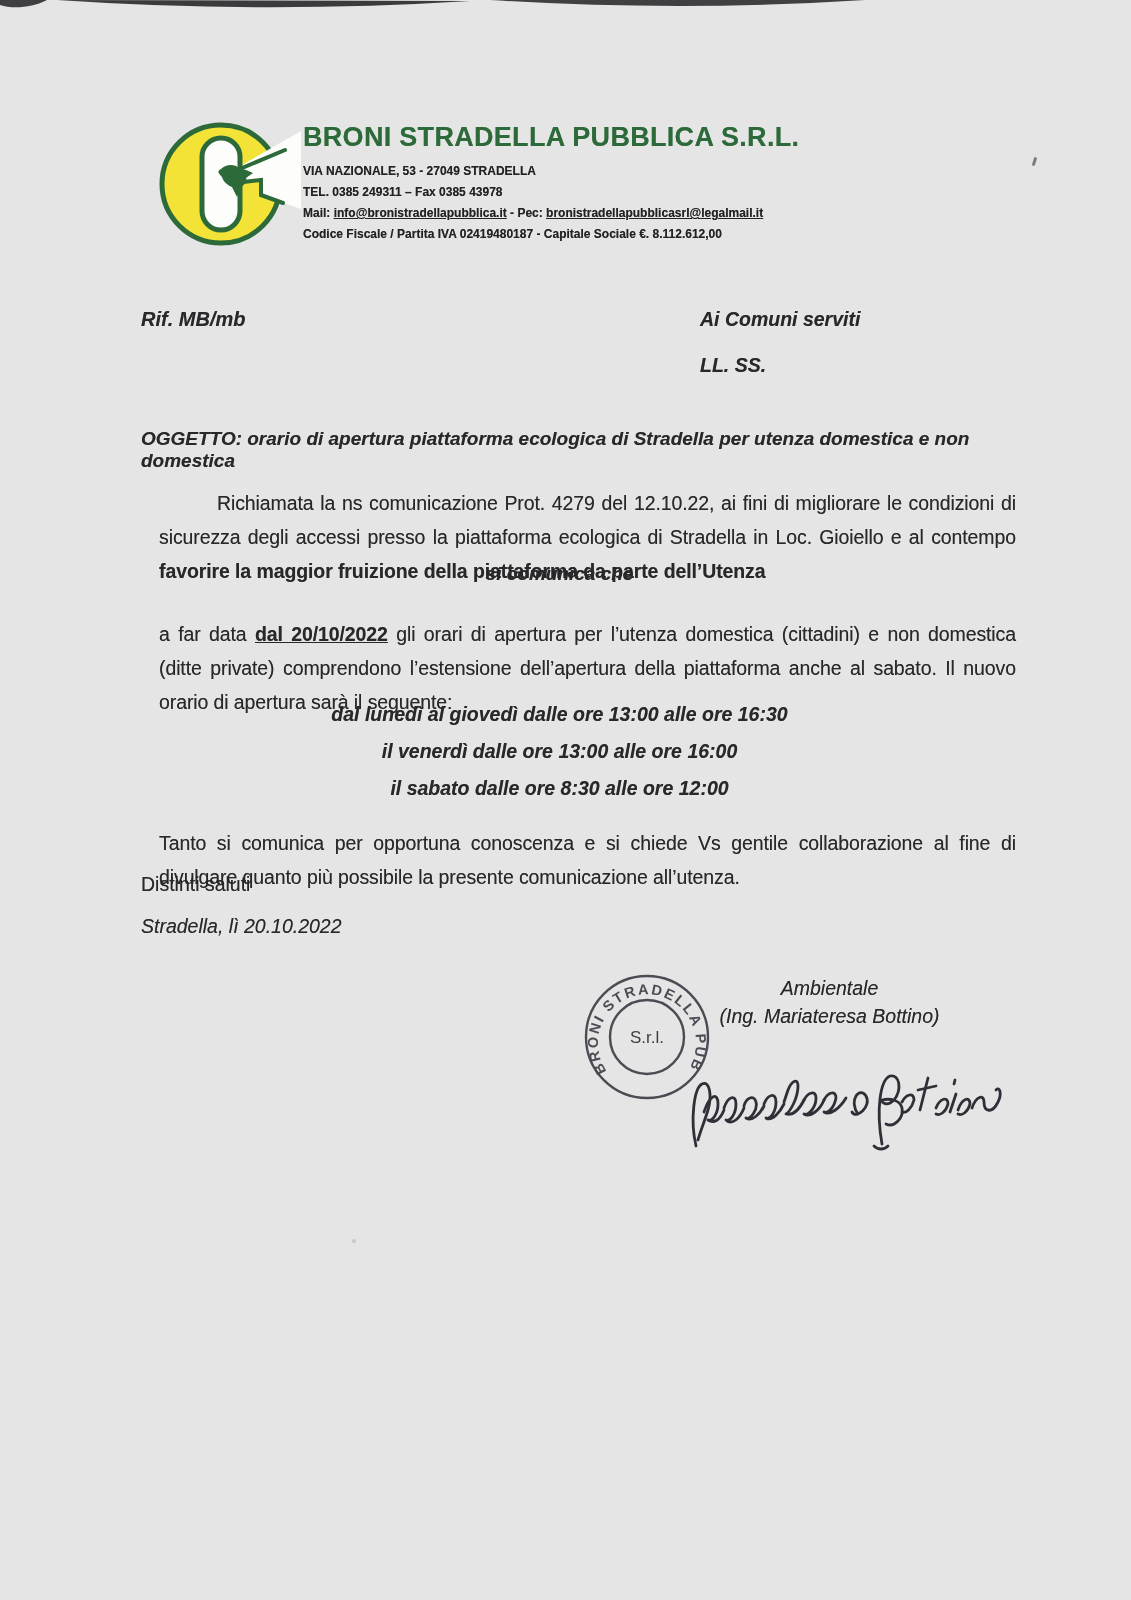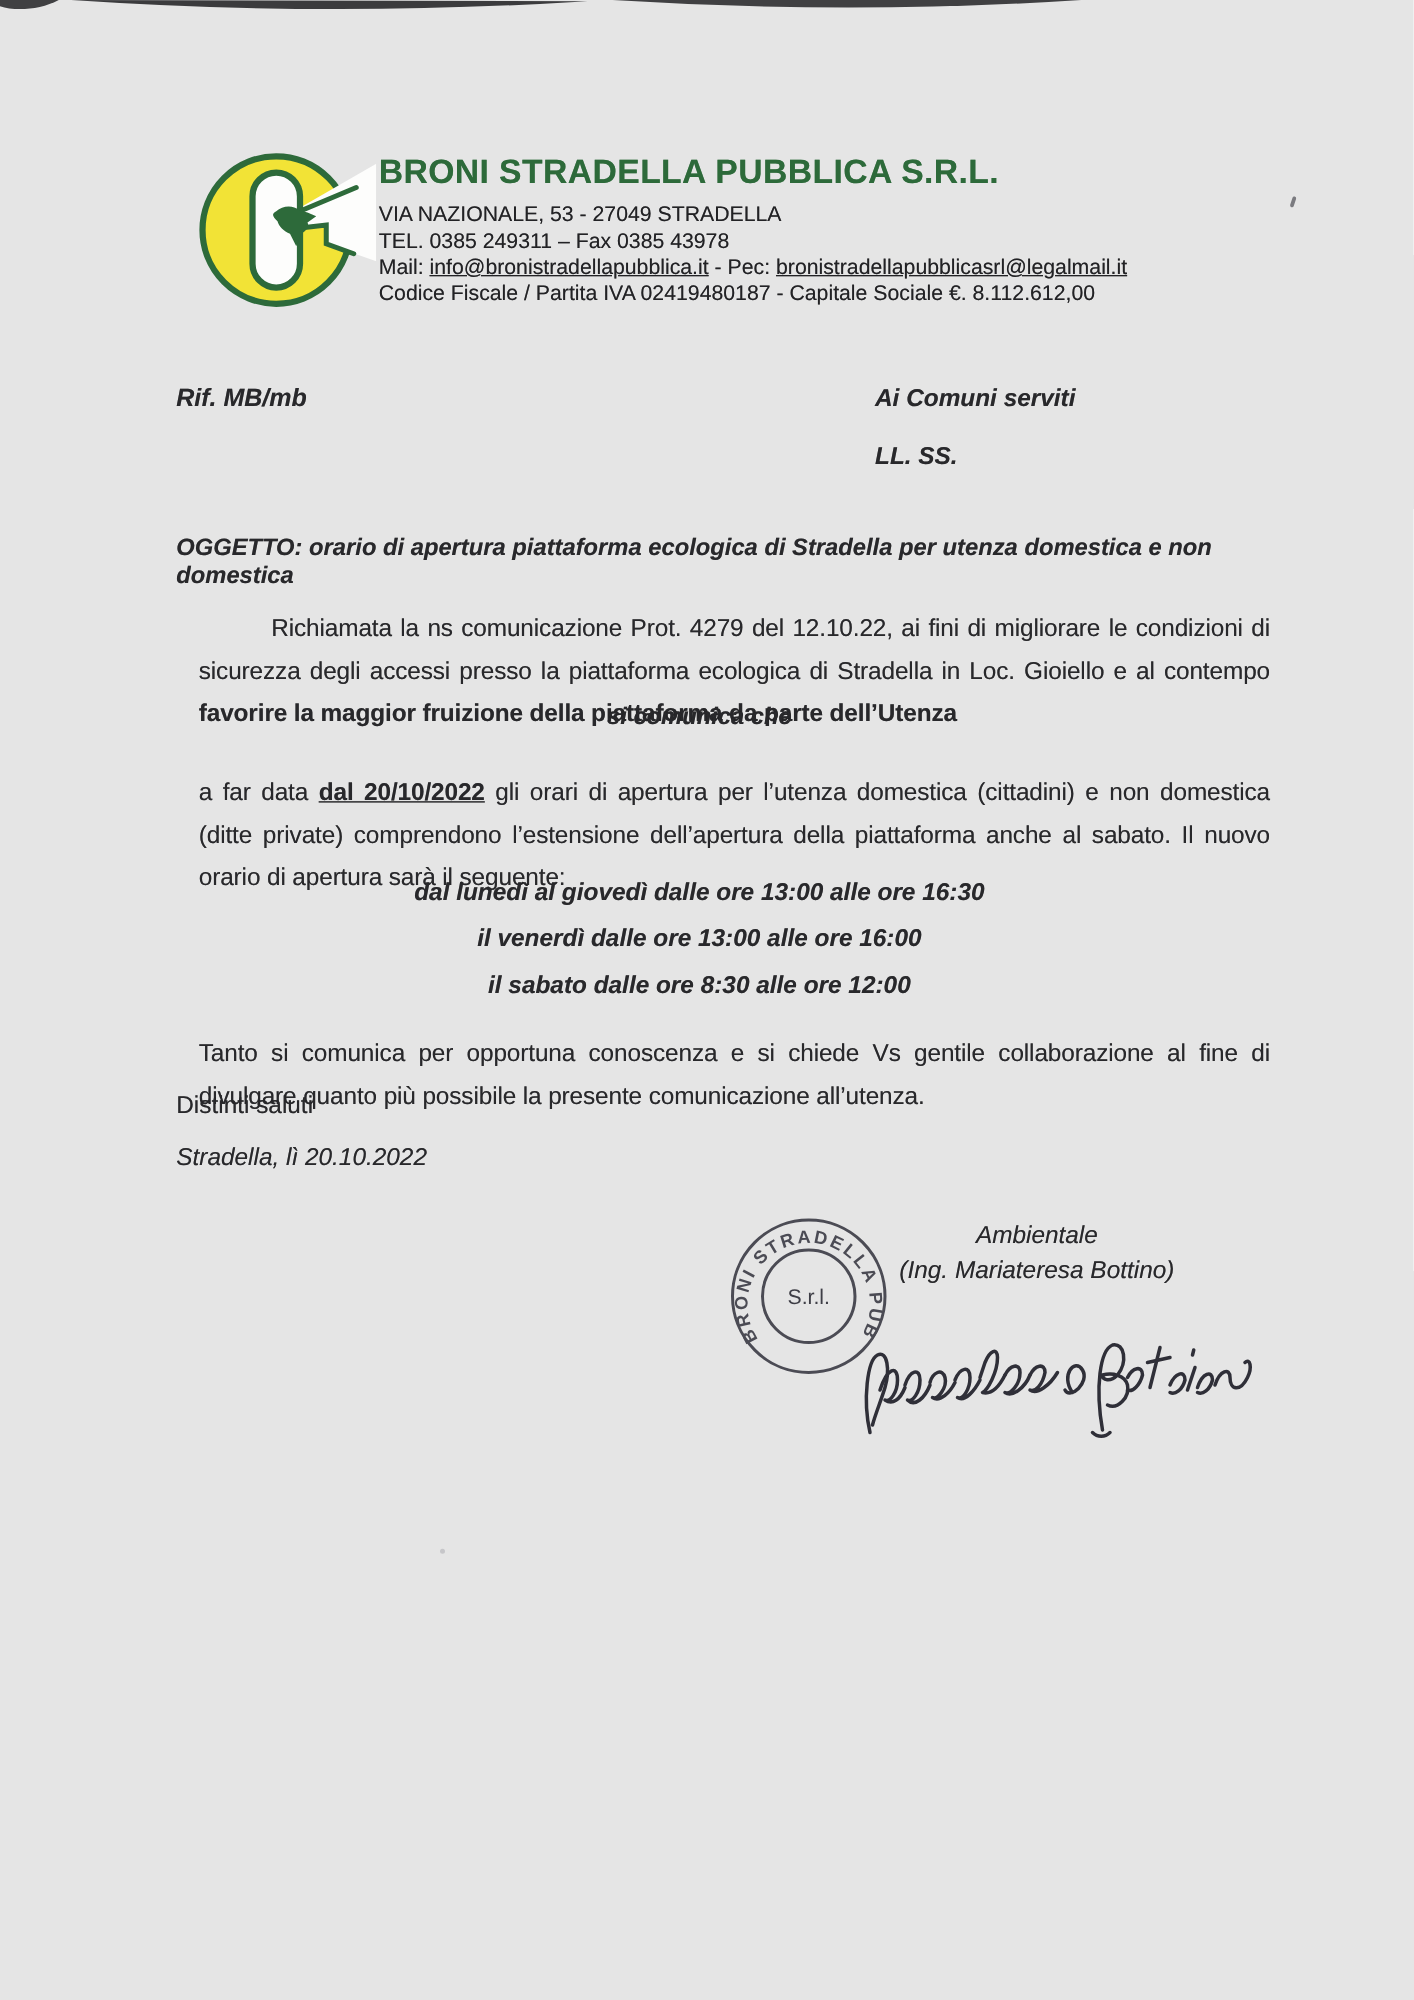--- a/index.html
+++ b/index.html
@@ -16,21 +16,21 @@
   .speck1 { position:absolute; left:1033px; top:157px; width:3px; height:9px;
             background:#55555c; transform:rotate(18deg); border-radius:2px; opacity:.75; }
   .speck2 { position:absolute; left:352px; top:1239px; width:4px; height:4px;
             background:#b9b9bd; border-radius:50%; opacity:.7; }
 
   
   .logo { position:absolute; left:149px; top:117px; }
   .header-info { position:absolute; left:303px; top:122px; width:620px; }
   .company-name { font-size:27px; font-weight:bold; color:#2d6a3a; letter-spacing:.3px;
                   margin:0 0 8px 0; text-shadow:0 0 .5px rgba(45,106,58,.6); }
-  .header-line { font-size:17px; font-weight:normal; line-height:21px; color:#222225;
+  .header-line { font-size:12px; font-weight:bold; line-height:21px; color:#222225;
                  text-shadow:0 0 .4px rgba(0,0,0,.45); }
   .header-line .u { text-decoration:underline; }
 
   
   .txt { text-shadow:0 0 .4px rgba(0,0,0,.4); }
   .ref { position:absolute; left:141px; top:308px; font-size:20px; font-weight:bold; font-style:italic; }
   .recipient { position:absolute; left:700px; top:308px; font-size:19.5px;
                font-weight:bold; font-style:italic; }
   .recipient div { margin-bottom:23px; }
   .subject { position:absolute; left:141px; top:428px; width:857px;

